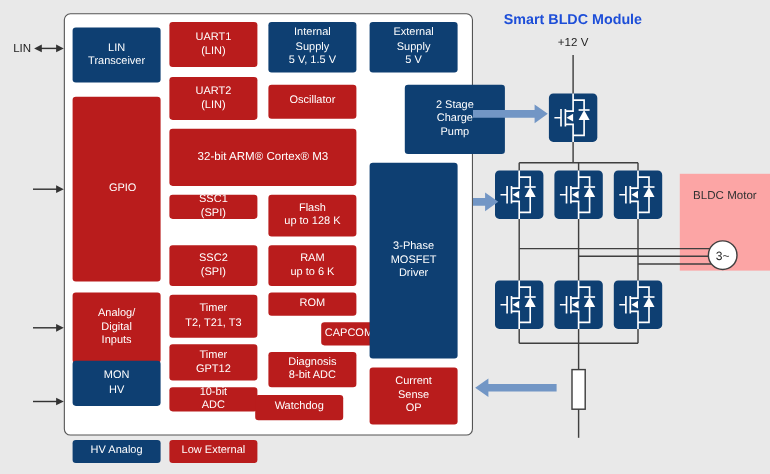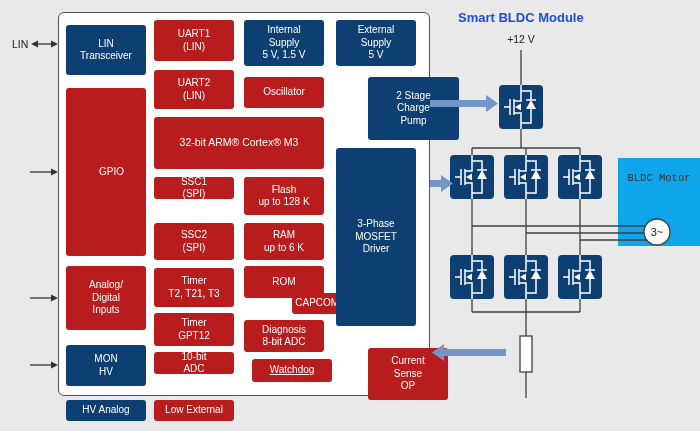--- a/index.html
+++ b/index.html
@@ -24,21 +24,21 @@
   .dark { background:#0e3f72; }
   .mid  { background:#b91c1c; }
   .title {
     position:absolute; left:458px; top:10px; z-index:3;
     font-size:13px; font-weight:bold; color:#1d4ed8;text-align:center;
   }
   .lbl { position:absolute; z-index:3; font-size:10.5px; color:#222; }
   .center { text-align:center; }
   .motorbox {
     position:absolute; left:618px; top:158px; width:82px; height:88px;
-    background:#0ea5e9; z-index:0;font-family:Liberation Mono, monospace;
+    background:#fca5a5; z-index:0;
   }
   .motorbox .motorlabel {
     display:block; text-align:center; margin-top:14px; font-size:10.5px; color:#333;
   }
   svg.circuit { position:absolute; left:0; top:0; z-index:2; pointer-events:none; }
   .armfont { font-size:10.5px; }
 </style>
 </head>
 <body>
 
@@ -51,21 +51,21 @@
 </div>
 
 <div class="chip"></div>
 
 <div class="blk dark" style="left:66px;top:25px;width:80px;height:50px;">LIN
 Transceiver</div>
 <div class="blk mid" style="left:66px;top:88px;width:80px;height:168px;padding-left:13px;">GPIO</div>
 <div class="blk mid" style="left:66px;top:266px;width:80px;height:64px;">Analog/
 Digital
 Inputs</div>
-<div class="blk dark" style="left:66px;top:345px;width:80px;height:41px;">MON
+<div class="blk dark" style="left:66px;top:328px;width:80px;height:41px;">MON
 HV</div>
 
 <div class="blk mid" style="left:154px;top:20px;width:80px;height:41px;">UART1
 (LIN)</div>
 <div class="blk mid" style="left:154px;top:70px;width:80px;height:39px;">UART2
 (LIN)</div>
 <div class="blk mid armfont" style="left:154px;top:117px;width:170px;height:52px;">32-bit ARM® Cortex® M3</div>
 <div class="blk mid" style="left:154px;top:177px;width:80px;height:22px;">SSC1
 (SPI)</div>
 <div class="blk mid" style="left:154px;top:223px;width:80px;height:37px;">SSC2
@@ -78,36 +78,36 @@
 ADC</div>
 
 <div class="blk dark" style="left:244px;top:20px;width:80px;height:46px;">Internal
 Supply
 5 V, 1.5 V</div>
 <div class="blk mid" style="left:244px;top:77px;width:80px;height:31px;">Oscillator</div>
 <div class="blk mid" style="left:244px;top:177px;width:80px;height:38px;">Flash
 up to 128 K</div>
 <div class="blk mid" style="left:244px;top:223px;width:80px;height:37px;">RAM
 up to 6 K</div>
-<div class="blk mid" style="left:244px;top:266px;width:80px;height:32px;">ROM</div>
+<div class="blk mid" style="left:244px;top:266px;width:80px;height:21px;">ROM</div>
 <div class="blk mid" style="left:244px;top:293px;width:56px;height:21px;margin-left:48px;">CAPCOM6</div>
 <div class="blk mid" style="left:244px;top:320px;width:80px;height:32px;">Diagnosis
 8-bit ADC</div>
-<div class="blk mid" style="left:252px;top:359px;width:80px;height:23px;text-decoration:underline;">Watchdog</div>
+<div class="blk mid" style="left:232px;top:359px;width:80px;height:23px;">Watchdog</div>
 
 <div class="blk dark" style="left:336px;top:20px;width:80px;height:46px;">External
 Supply
 5 V</div>
 <div class="blk dark" style="left:336px;top:77px;width:91px;height:63px;margin-left:32px;">2 Stage
 Charge
 Pump</div>
 <div class="blk dark" style="left:336px;top:148px;width:80px;height:178px;">3-Phase
 MOSFET
 Driver</div>
-<div class="blk mid" style="left:336px;top:348px;width:80px;height:52px;margin-left:32px;">Current
+<div class="blk mid" style="left:336px;top:334px;width:80px;height:52px;">Current
 Sense
 OP</div>
 
 <div class="blk dark" style="left:66px;top:400px;width:80px;height:21px;">HV Analog</div>
 <div class="blk mid" style="left:154px;top:400px;width:80px;height:21px;">Low External</div>
 
 <svg class="circuit" width="700" height="431" viewBox="0 0 700 431" xmlns="http://www.w3.org/2000/svg">
   <defs>
     <g id="mosfet">
       <rect width="44" height="44" rx="4" fill="#0e3f72"></rect>

